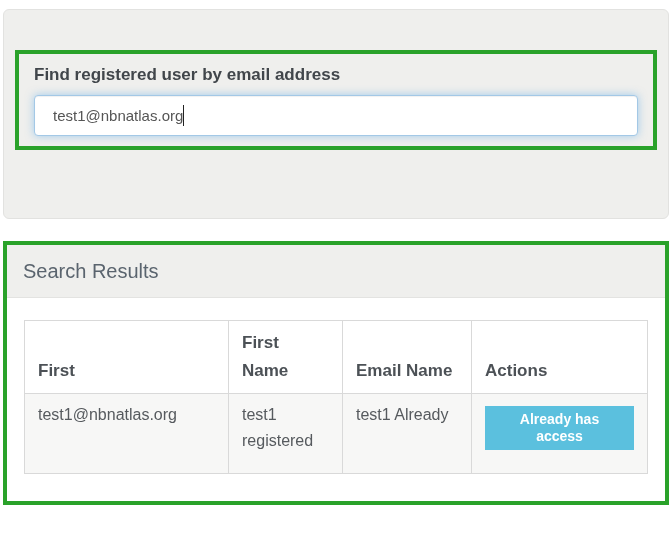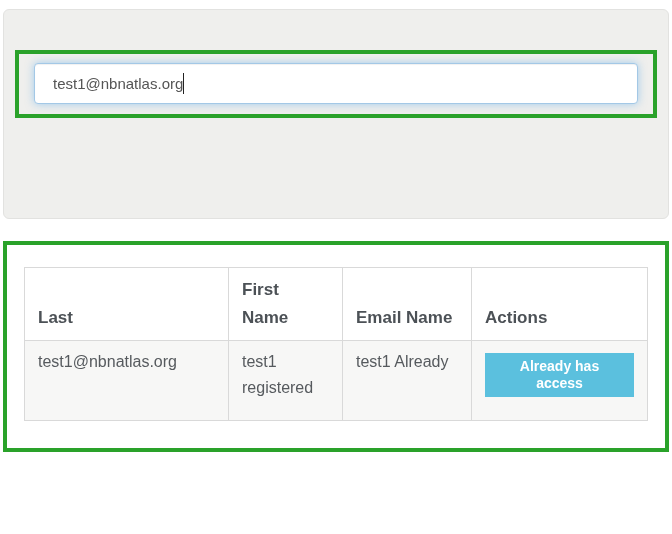--- a/index.html
+++ b/index.html
@@ -122,41 +122,45 @@
   }
 </style>
 </head>
 <body>
 
 <div class="page">
 
   <section class="well">
 
     <div class="green-box">
+      <label class="find-label">Find registered user by email address</label>
 
       <div class="input-wrap">
         <input type="text" class="email-input" value="test1@nbnatlas.org" style="">
         <span class="caret"></span>
       </div>
     </div>
   </section>
 
   <section class="green-box2">
+    <div class="results-header">
+      <h2 class="section-title">Search Results</h2>
+    </div>
 
     <div class="results-body">
       <table class="results-table">
         <colgroup>
           <col style="width:204px">
           <col style="width:114px">
           <col style="width:129px">
           <col>
         </colgroup>
         <thead>
           <tr>
-            <th>Last</th>
+            <th>First</th>
             <th>First Name</th>
             <th>Email Name</th>
             <th>Actions</th>
           </tr>
         </thead>
         <tbody>
           <tr>
             <td>test1@nbnatlas.org</td>
             <td>test1 registered</td>
             <td>test1 Already</td>

